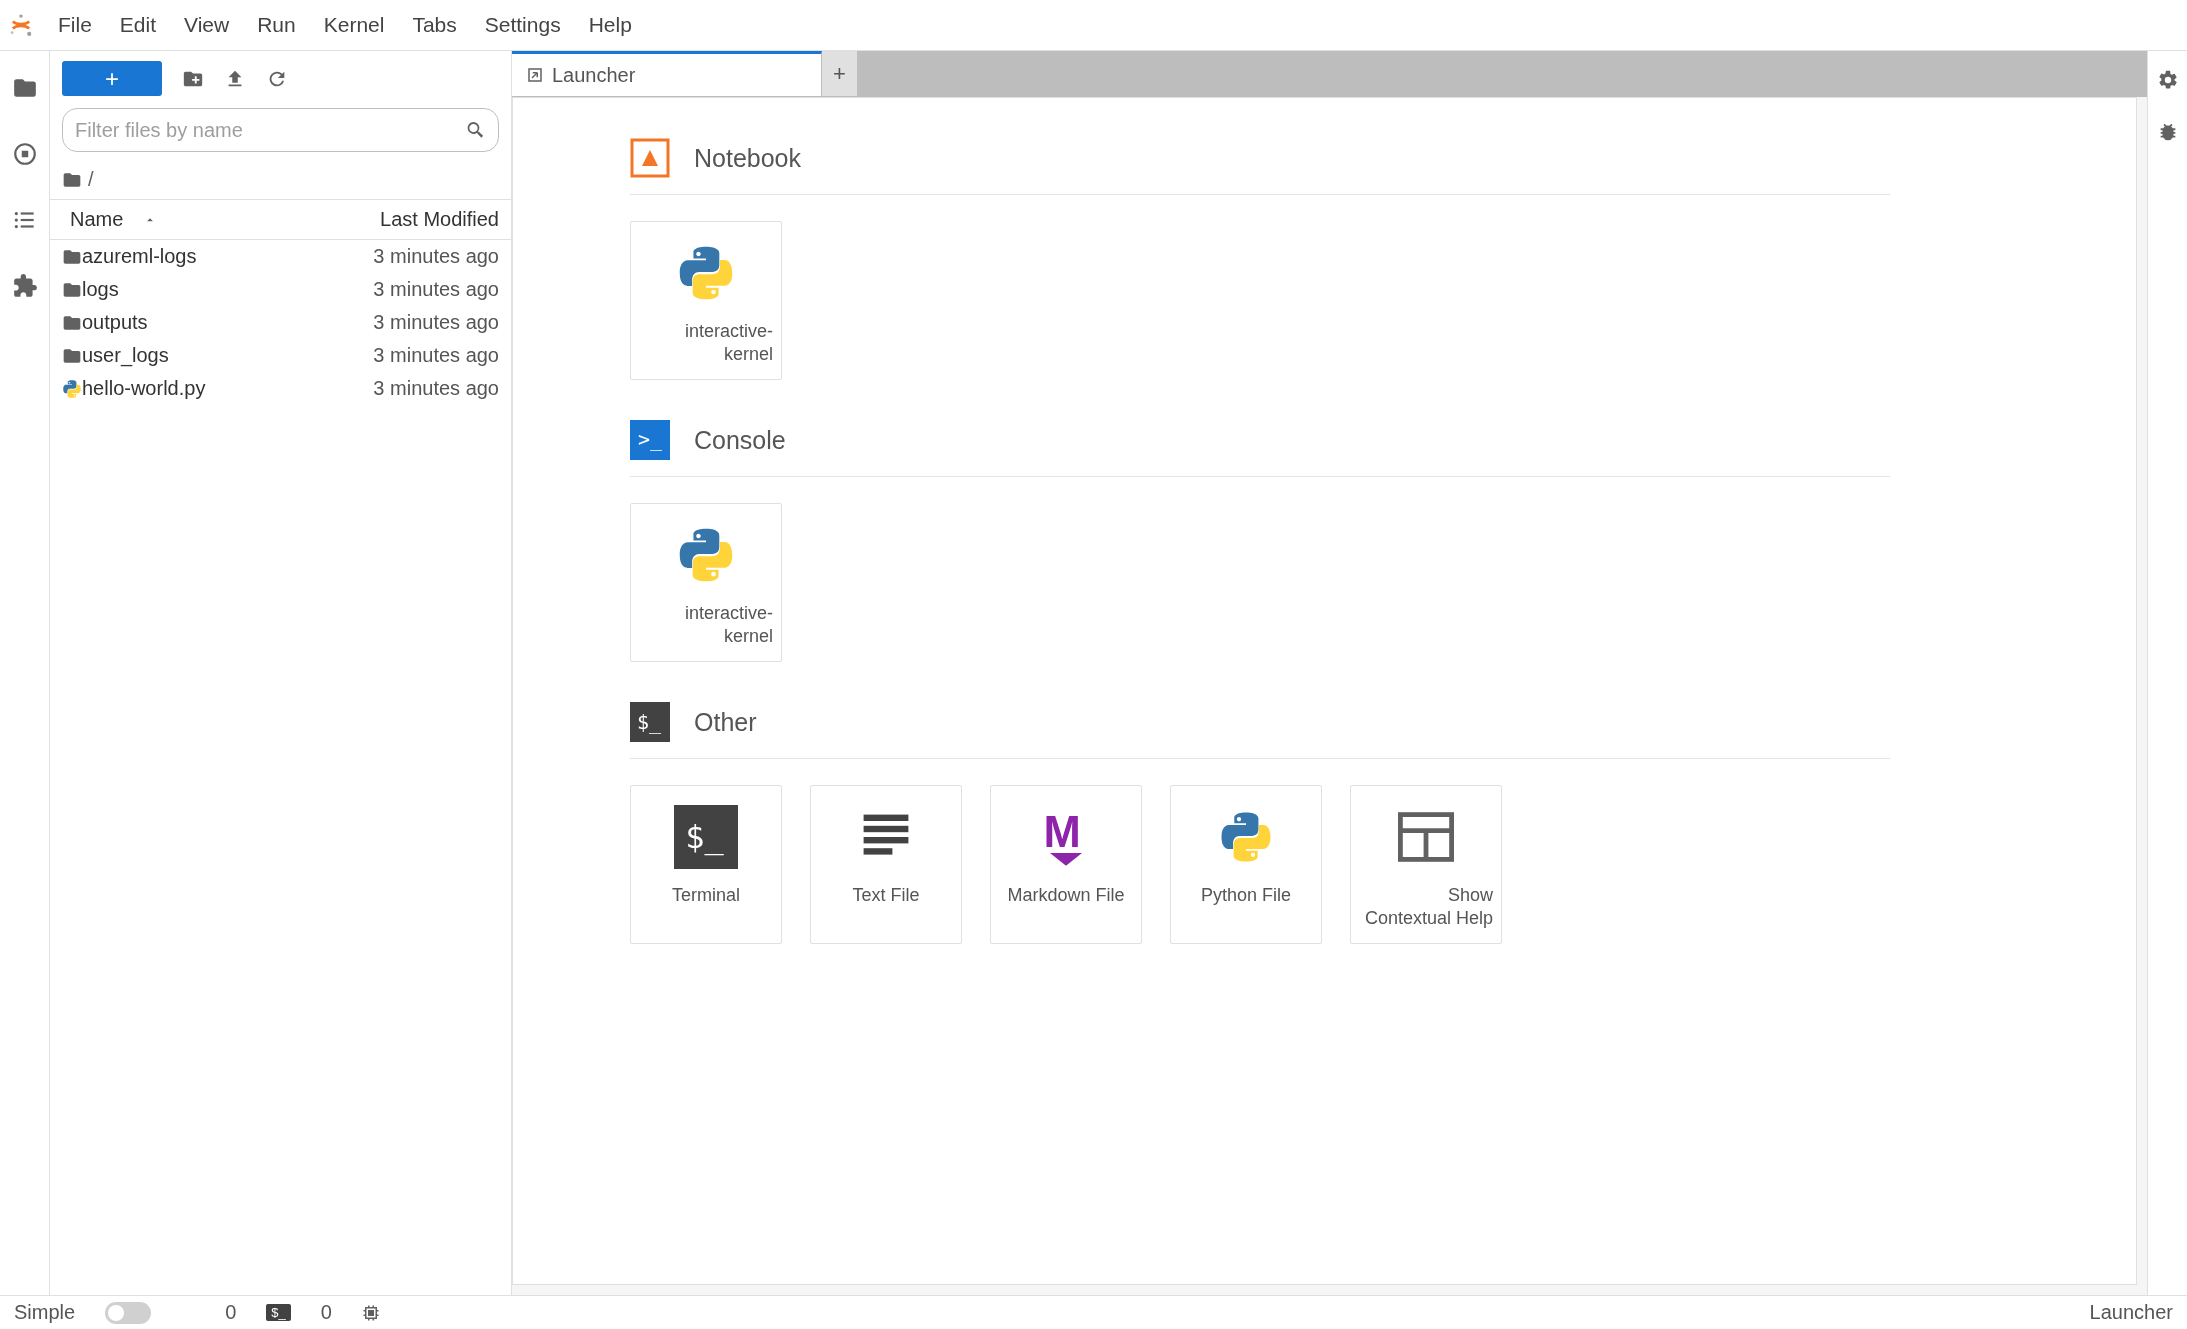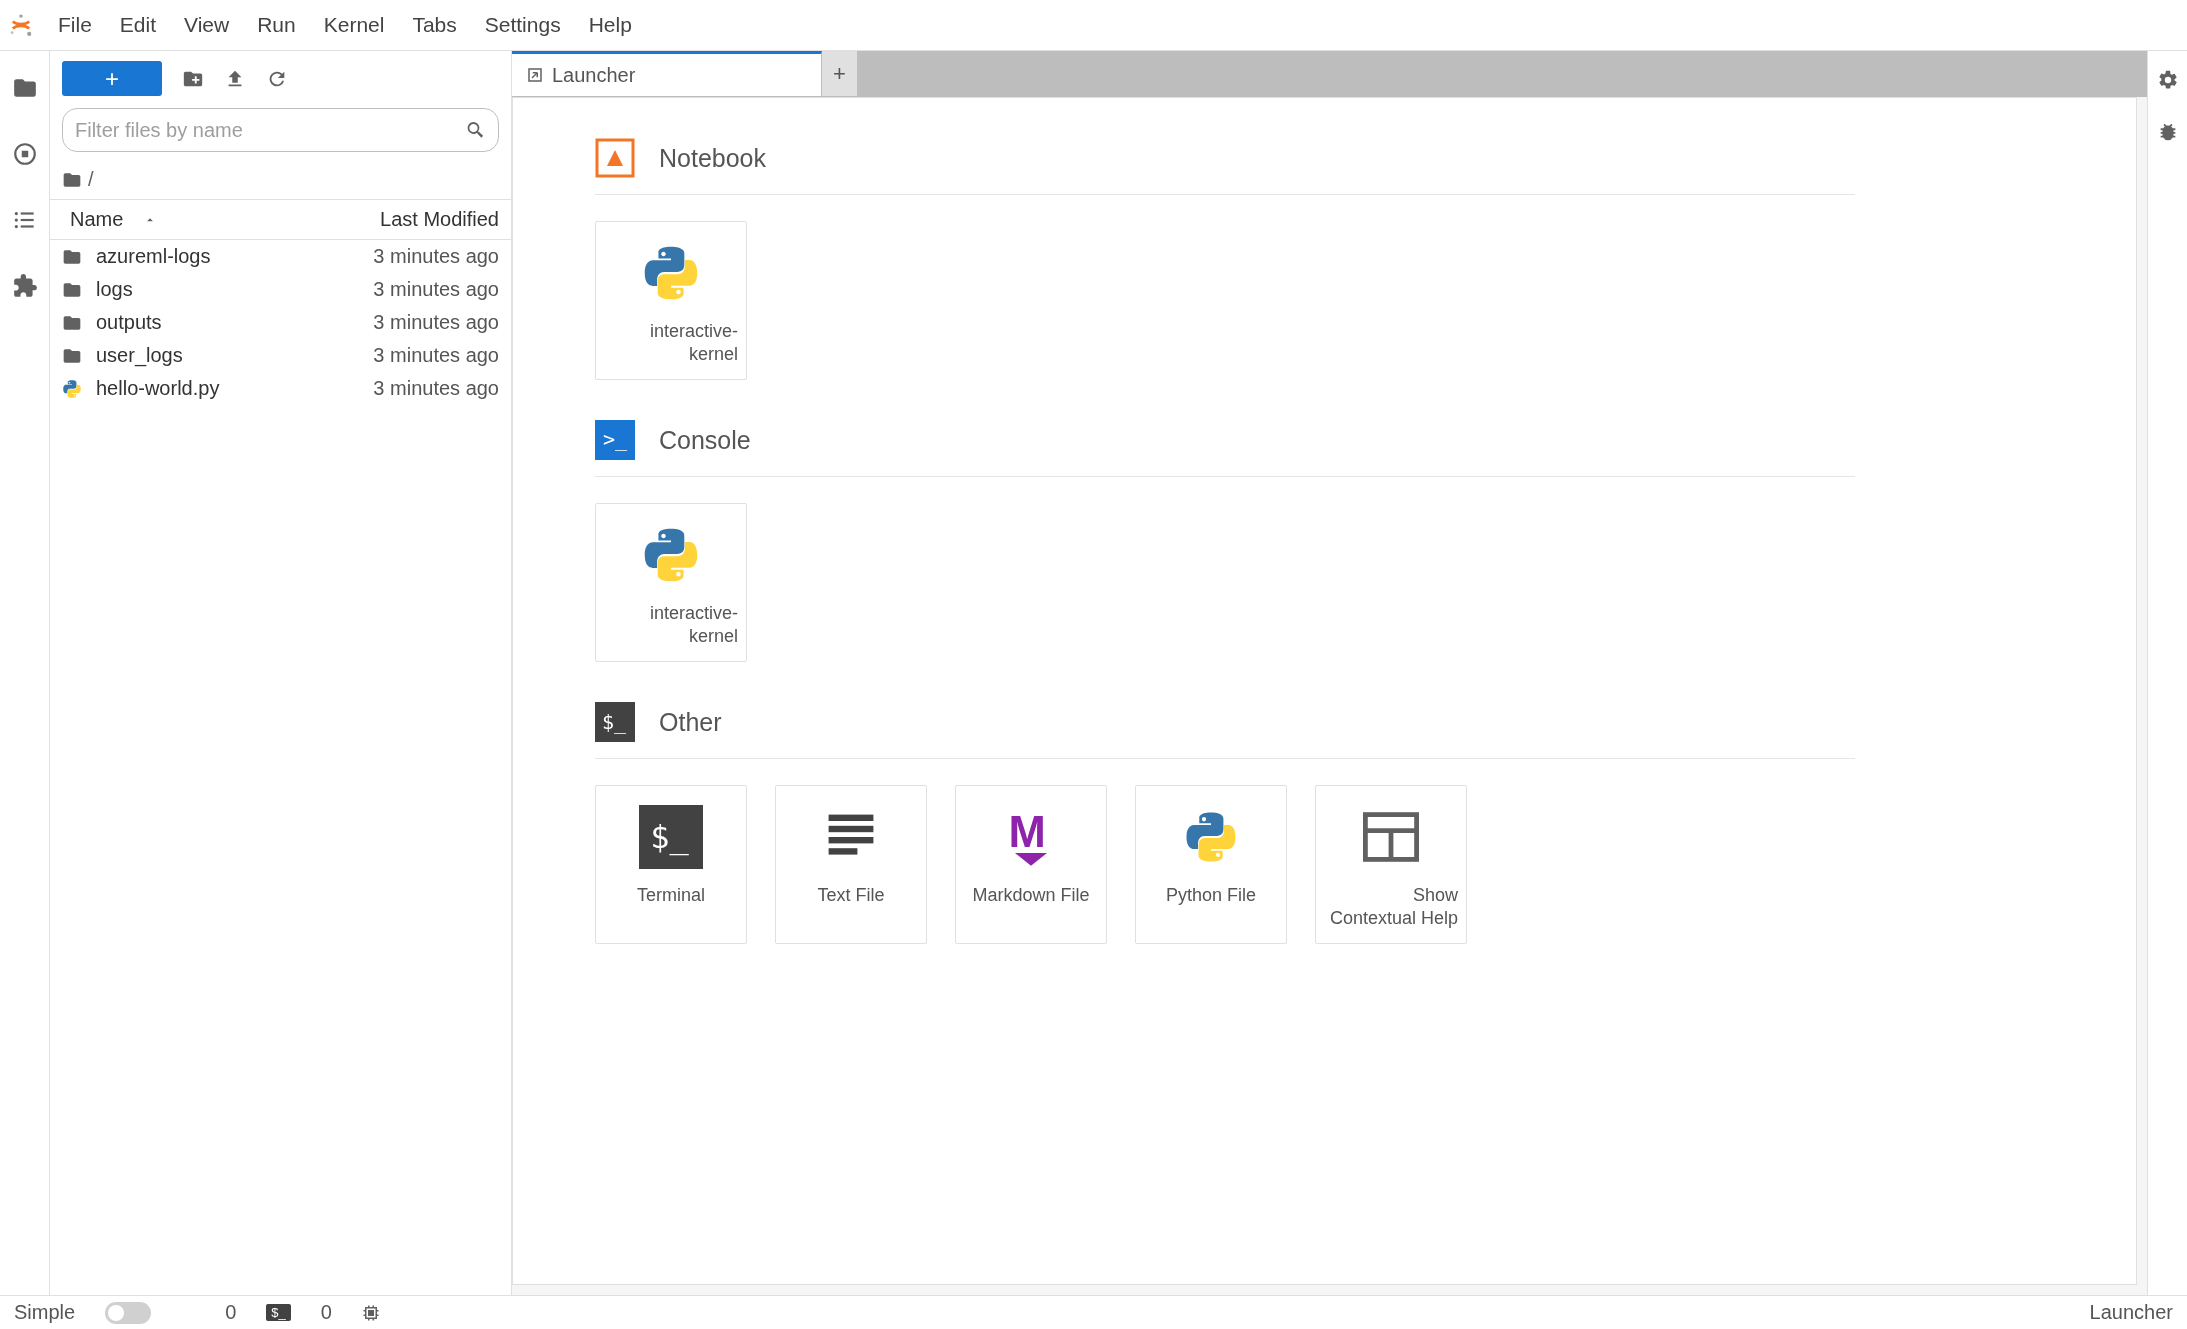--- a/index.html
+++ b/index.html
@@ -124,21 +124,21 @@
 
 .file-list { flex: 1; overflow: auto; }
 .file-row {
   display: flex;
   align-items: center;
   padding: 5px 12px;
   font-size: 20px;
   color: #333;
   cursor: pointer;
 }
-.file-row .fname { flex: 1; display: flex; align-items: center; gap: 14px; }
+.file-row .fname { flex: 1; display: flex; align-items: center; gap: 0; }
 .file-row .fmod { width: 190px; text-align: right; color: #555; }
 .folder-ic { color: #616161; }
 
 
 .dock {
   flex: 1;
   display: flex;
   flex-direction: column;
   background: #f5f5f5;
   min-width: 0;
@@ -174,21 +174,21 @@
   font-size: 22px;
   cursor: pointer;
 }
 
 .launcher-body {
   flex: 1;
   background: #fff;
   margin: 0 10px 10px 0;
   border: 1px solid #e0e0e0;
   overflow: auto;
-  padding: 40px 0 40px 82px;
+  padding: 40px 0 40px 117px;
 }
 
 .section { margin-bottom: 40px; }
 .section-head {
   display: flex;
   align-items: center;
   gap: 24px;
   padding-bottom: 16px;
   border-bottom: 1px solid #e5e5e5;
   margin-bottom: 26px;

